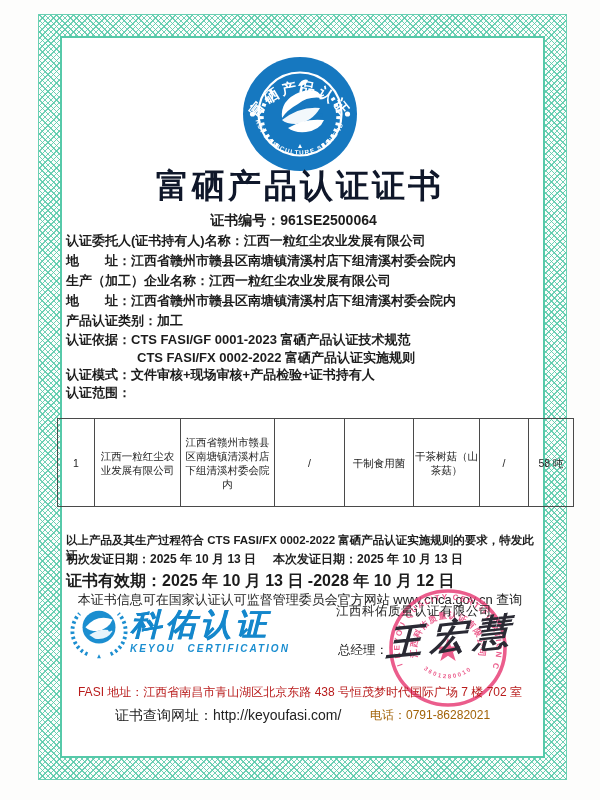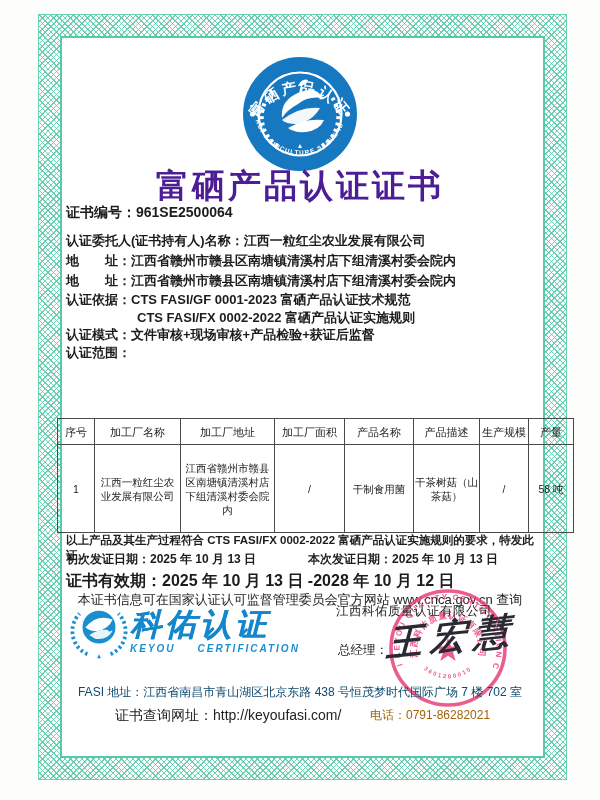--- a/index.html
+++ b/index.html
@@ -17,24 +17,24 @@
       repeating-linear-gradient(135deg, rgba(86,201,169,.85) 0 1px, transparent 1px 4px);
   }
   .frame-hole {
     position:absolute; left:21px; top:21px; right:21px; bottom:21px;
     background:#ffffff; border:2px solid #56c9a9;
   }
   
   .fasi-seal { position:absolute; left:242px; top:56px; }
   .doc-title {
     position:absolute; left:0; top:164px; width:600px; text-align:center;
-    font-size:33px; font-weight:bold; letter-spacing:3px; color:#4c1d95;
+    font-size:33px; font-weight:bold; letter-spacing:3px; color:#0f172a;
   }
   .certno {
-    position:absolute; left:66px; top:204px; width:455px; text-align:left;
+    position:absolute; left:66px; top:212px; width:455px; text-align:center;
     font-size:14px; font-weight:bold;
   }
   
   .fields { position:absolute; left:66px; top:231px; width:474px; }
   .fline { font-size:13px; font-weight:bold; line-height:20px; white-space:nowrap; }
   .fline.tight { line-height:17.5px; }
   .fline .lbl { font-weight:bold;text-align:right; }
   .indent2 { padding-left:71px; }
   
   .scope-table {
@@ -43,38 +43,38 @@
   }
   .scope-table th, .scope-table td {
     border:1px solid #4a4a4a; text-align:center; vertical-align:middle; padding:2px 1px;
     font-weight:normal; line-height:14px; word-break:break-all;
   }
   .scope-table th { height:26px; font-size:11px; }
   .scope-table td { height:88px; }
   
   .conclusion { position:absolute; left:66px; top:533px; width:480px; font-size:11.5px; font-weight:bold; }
   .dates1 { position:absolute; left:66px; top:551px; width:474px; font-size:12px; font-weight:bold; }
-  .dates1 .d2 { margin-left:52px; }
+  .dates1 .d2 { margin-left:17px; }
   .dates2 { position:absolute; left:66px; top:571px; width:474px; font-size:16px; font-weight:bold; }
   .query-note { position:absolute; left:0; top:591px; width:600px; text-align:center; font-size:13px; font-weight:normal; }
   
   .keyou { position:absolute; left:68px; top:600px; display:flex; align-items:center; }
   .keyou-text { }
   .keyou-cn { font-size:31px; font-weight:bold; color:#1487cc; letter-spacing:4px; line-height:32px;
               font-style:italic; text-shadow:.5px 0 #1487cc; }
-  .keyou-en { font-size:10px; font-weight:bold; color:#1b8ed0; letter-spacing:2px; font-style:italic; margin-top:2px; display:flex; gap:22px;}
+  .keyou-en { font-size:10px; font-weight:bold; color:#1b8ed0; letter-spacing:2px; font-style:italic; margin-top:2px; display:flex; gap:12px;}
   .stamp { position:absolute; left:386px; top:586px; opacity:.88; }
   .issuer-company { position:absolute; left:336px; top:603px; font-size:12.5px; color:#222; letter-spacing:.5px; }
   .gm-line { position:absolute; left:338px; top:642px; font-size:12.5px; color:#222; }
   .signature {
     position:absolute; left:386px; top:613px; font-size:36px; color:#2a2a34;
     font-style:italic; font-weight:bold; transform:rotate(-6deg) skewX(-8deg);
     letter-spacing:8px; white-space:nowrap;
   }
-  .fasi-line { position:absolute; left:0; top:684px; width:600px; text-align:center; font-size:12px; color:#0c4a6e; }
+  .fasi-line { position:absolute; left:0; top:684px; width:600px; text-align:center; font-size:12px; color:#b91c1c; }
   .url-line { position:absolute; left:115px; top:707px; font-size:14px; color:#222; }
   .tel-line { position:absolute; left:370px; top:707px; font-size:12px; color:#a16207; }
 </style>
 </head>
 <body>
 
 <div class="frame">
   <div class="frame-hole"></div>
 </div>
 
@@ -109,49 +109,41 @@
     </g>
   </svg>
 </div>
 
 <div class="doc-title">富硒产品认证证书</div>
 <div class="certno"><span>证书编号：</span><span>961SE2500064</span></div>
 
 <div class="fields">
   <div class="fline"><span class="lbl">认证委托人(证书持有人)名称：</span><span>江西一粒红尘农业发展有限公司</span></div>
   <div class="fline"><span class="lbl">地　　址：</span><span>江西省赣州市赣县区南塘镇清溪村店下组清溪村委会院内</span></div>
+  <div class="fline"><span class="lbl">生产（加工）企业名称：</span><span>江西一粒红尘农业发展有限公司</span></div>
   <div class="fline"><span class="lbl">地　　址：</span><span>江西省赣州市赣县区南塘镇清溪村店下组清溪村委会院内</span></div>
+  <div class="fline"><span class="lbl">产品认证类别：</span><span>加工</span></div>
   <div class="fline tight"><span class="lbl">认证依据：</span><span>CTS FASI/GF 0001-2023 富硒产品认证技术规范</span></div>
   <div class="fline tight indent2"><span>CTS FASI/FX 0002-2022 富硒产品认证实施规则</span></div>
-  <div class="fline tight"><span class="lbl">认证模式：</span><span>文件审核+现场审核+产品检验+获证后监督</span></div>
+  <div class="fline tight"><span class="lbl">认证模式：</span><span>文件审核+现场审核+产品检验+证书持有人</span></div>
   <div class="fline tight"><span class="lbl">认证范围：</span></div>
 </div>
 
 <table class="scope-table">
   <colgroup>
     <col style="width:37px">
       <col style="width:86px">
       <col style="width:94px">
       <col style="width:70px">
     <col style="width:69px">
       <col style="width:66px">
       <col style="width:49px">
       <col style="width:45px">
   </colgroup>
   <tbody>
-      <tr>
-    <th>序号</th>
-    <th>加工厂名称</th>
-    <th>加工厂地址</th>
-    <th>加工厂面积</th>
-    <th>产品名称</th>
-    <th>产品描述</th>
-    <th>生产规模</th>
-    <th>产量</th>
-  </tr>
   <tr>
     <td>1</td>
     <td>江西一粒红尘农业发展有限公司</td>
     <td>江西省赣州市赣县区南塘镇清溪村店下组清溪村委会院内</td>
     <td>/</td>
     <td>干制食用菌</td>
     <td>干茶树菇（山茶菇）</td>
     <td>/</td>
     <td>58 吨</td>
   </tr>

